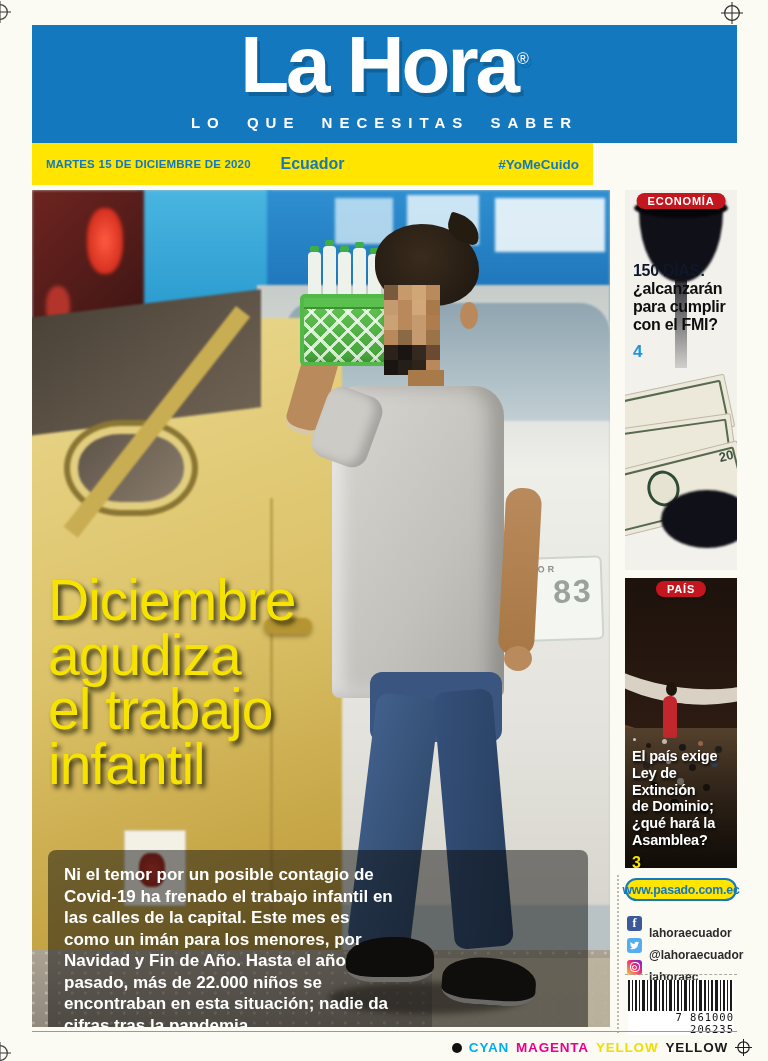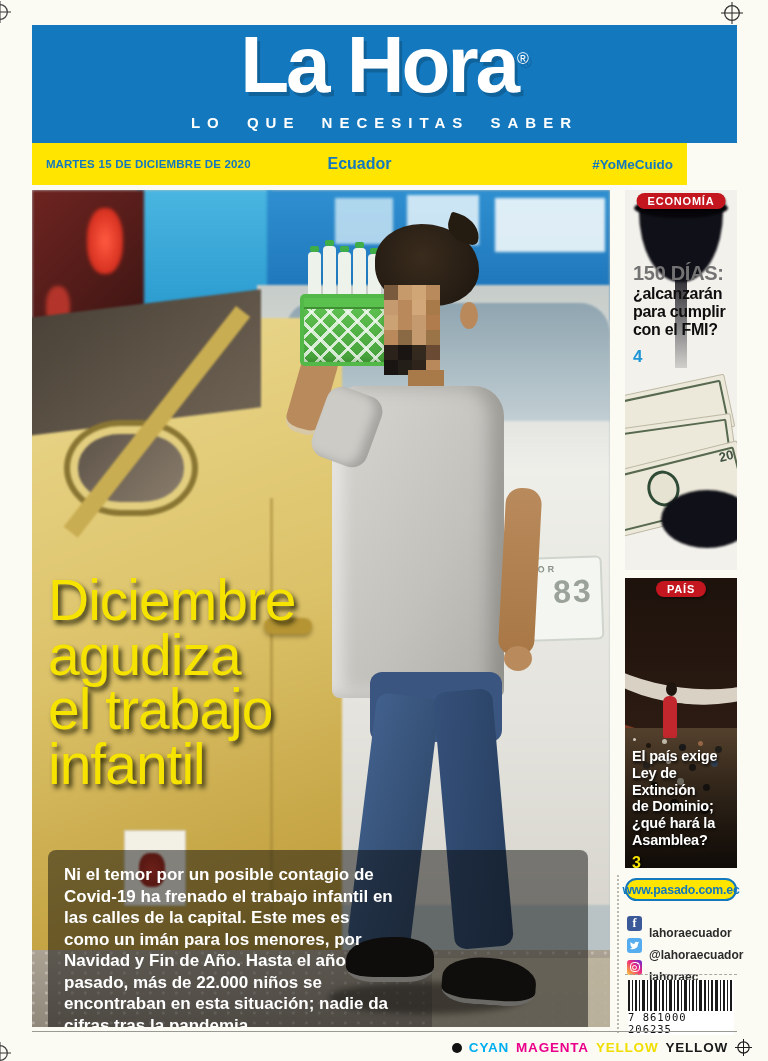--- a/index.html
+++ b/index.html
@@ -14,21 +14,21 @@
   
   .masthead{position:absolute;left:32px;top:25px;width:705px;height:118px;background:#1478BE;}
   .logo{position:absolute;top:-2px;left:0;right:0;text-align:center;color:#fff;
         font-size:80px;font-weight:700;letter-spacing:-3px;line-height:1.05;
         text-shadow:3px 4px 0 rgba(0,0,0,.18);}
   .logo sup{font-size:16px;font-weight:400;letter-spacing:0;vertical-align:super;}
   .tagline{position:absolute;bottom:12px;left:0;right:0;text-align:center;color:#fff;
         font-size:15px;font-weight:700;letter-spacing:7px;word-spacing:10px;}
 
   
-  .datebar{position:absolute;left:32px;top:143px;width:655px;height:42px;background:#FFE500;color:#1478BE;}
+  .datebar{position:absolute;left:32px;top:143px;width:561px;height:42px;background:#FFE500;color:#1478BE;}
   .datebar .left{position:absolute;left:14px;top:0;height:100%;display:flex;align-items:center;font-size:11.5px;}
   .datebar .left .day{font-weight:800;margin-right:4px;}
   .datebar .left .date{font-weight:600;letter-spacing:.2px;}
   .datebar .center{position:absolute;left:0;right:0;top:0;height:100%;display:flex;align-items:center;justify-content:center;
         font-size:16px;font-weight:800;}
   .datebar .right{position:absolute;right:14px;top:0;height:100%;display:flex;align-items:center;
         font-size:13.5px;font-weight:700;text-align:right;}
 
   
   .photo{position:absolute;left:32px;top:190px;width:578px;height:837px;overflow:hidden;background:#b9c2c4;}
@@ -136,21 +136,21 @@
   .hg-bottom{position:absolute;left:36px;top:300px;width:92px;height:58px;border-radius:50%;background:#101018;filter:blur(1px);}
   .bill{position:absolute;background:#ECE9DA;border:1px solid #BDB8A4;border-radius:2px;}
   .bill .inner{position:absolute;inset:4px;border:2px solid #57694F;border-radius:2px;}
   .bill .seal{position:absolute;left:38px;top:10px;width:26px;height:30px;border-radius:50%;
         border:3px solid #2F4A35;background:#E7E3D2;}
   .bill .val{position:absolute;right:6px;top:4px;color:#3F5243;font-size:13px;font-weight:800;}
   .bill1{left:-18px;top:196px;width:122px;height:52px;transform:rotate(-12deg);}
   .bill2{left:-24px;top:232px;width:132px;height:56px;transform:rotate(-8deg);}
   .bill3{left:-16px;top:266px;width:136px;height:64px;transform:rotate(-14deg);}
   .eco-text{position:absolute;left:8px;top:72px;width:102px;z-index:4;}
-  .eco-hl{color:#737373;font-size:20px;font-weight:800;letter-spacing:-.3px;}
+  .eco-hl{color:#0f172a;font-size:16px;font-weight:800;letter-spacing:-.3px;}
   .eco-line{color:#0E0E0E;font-size:16px;font-weight:800;line-height:1.13;letter-spacing:-.3px;}
   .eco-ref{color:#2196D6;font-size:17px;font-weight:800;margin-top:8px;}
 
   .pais{position:absolute;left:0;top:388px;width:112px;height:290px;overflow:hidden;
         background:linear-gradient(180deg,#1D120C,#3A2417);}
   .arc-light{position:absolute;left:-70px;top:-60px;width:270px;height:170px;border-radius:50%;
         border-bottom:16px solid #D9D2C4;transform:rotate(7deg);}
   .arc-wood{position:absolute;left:-90px;top:-45px;width:310px;height:205px;border-radius:50%;
         border-bottom:30px solid #7B3A23;transform:rotate(7deg);}
   .arc-wood2{position:absolute;left:-60px;top:5px;width:265px;height:195px;border-radius:50%;
@@ -181,21 +181,21 @@
       font-family:"Liberation Serif",serif;}
   .tw{background:#55ACEE;display:flex;align-items:center;justify-content:center;}
   .ig{background:linear-gradient(45deg,#F9CE34,#EE2A7B 55%,#6228D7);}
   .ig .frame{position:absolute;inset:2.5px;border:1.5px solid #fff;border-radius:4px;}
   .ig .lens{position:absolute;left:5px;top:5px;width:5px;height:5px;border:1.2px solid #fff;border-radius:50%;box-sizing:border-box;}
   .ig .dot{position:absolute;right:3px;top:3px;width:1.6px;height:1.6px;background:#fff;border-radius:50%;}
   .shandle{margin-left:7px;font-size:12px;font-weight:600;color:#2B2B2B;margin-top:20px;}
   .dash-sep{position:absolute;left:0;top:784px;width:112px;border-top:1.5px dashed #A9A9A2;}
   .barcode{position:absolute;left:3px;top:790px;width:106px;height:55px;background:#fff;}
   .barcode svg{position:absolute;left:0;top:0;width:106px;height:44px;}
-  .bdigits{position:absolute;left:0;bottom:0;width:100%;text-align:left;font-family:"DejaVu Sans Mono",monospace;
+  .bdigits{position:absolute;left:0;bottom:0;width:100%;text-align:right;font-family:"DejaVu Sans Mono",monospace;
         font-size:10.5px;color:#111;letter-spacing:1px;background:#fff;}
   .dotted-v{position:absolute;left:617px;top:875px;height:158px;border-left:2px dotted #B9B9B2;}
 
   
   .bottom-rule{position:absolute;left:32px;top:1031px;width:705px;height:1px;background:#9A9A94;}
   .print-footer{position:absolute;right:16px;top:1039px;display:flex;align-items:center;gap:7px;
         font-size:13.5px;font-weight:700;letter-spacing:.8px;}
   .pf-dot{width:10px;height:10px;border-radius:50%;background:#111;}
   .pf-cyan{color:#00AEEF;} .pf-magenta{color:#EB008B;} .pf-yellow{color:#F0DE00;} .pf-black{color:#1A1A1A;}
 </style>

